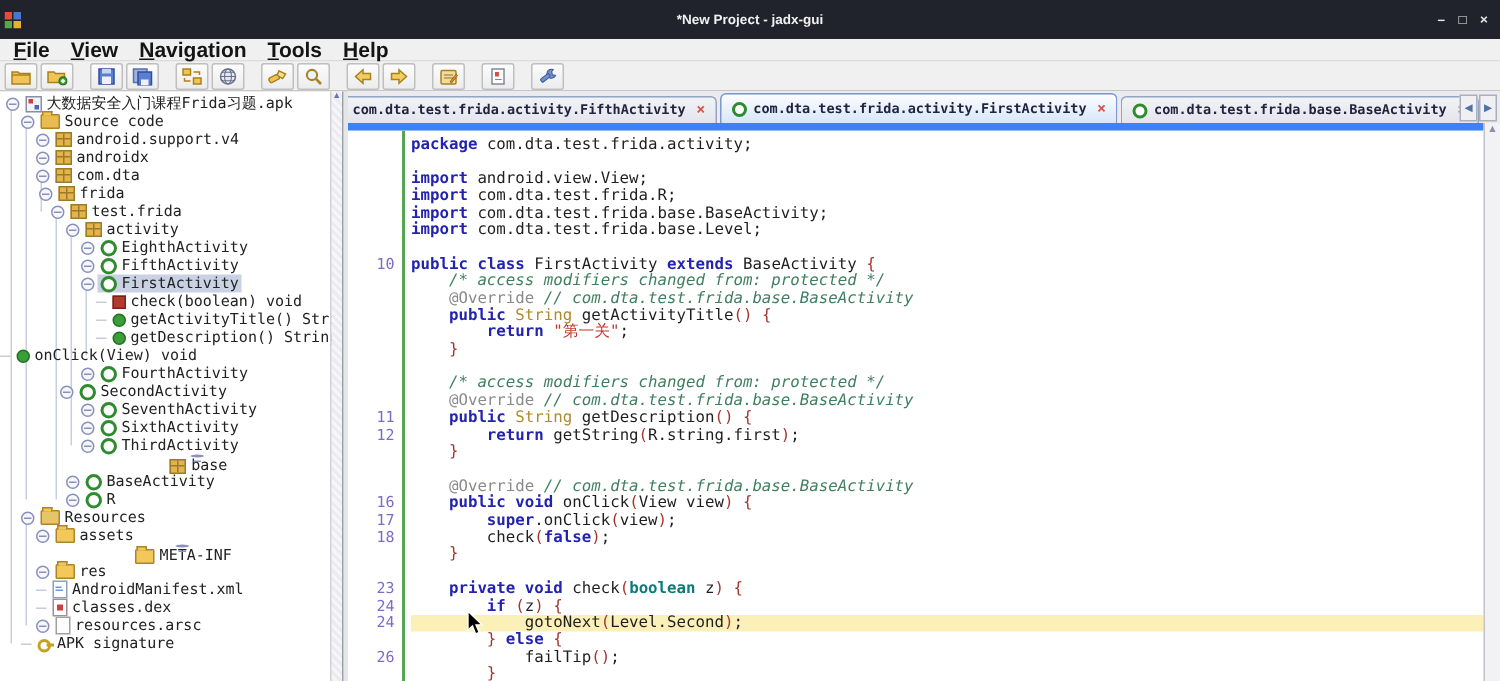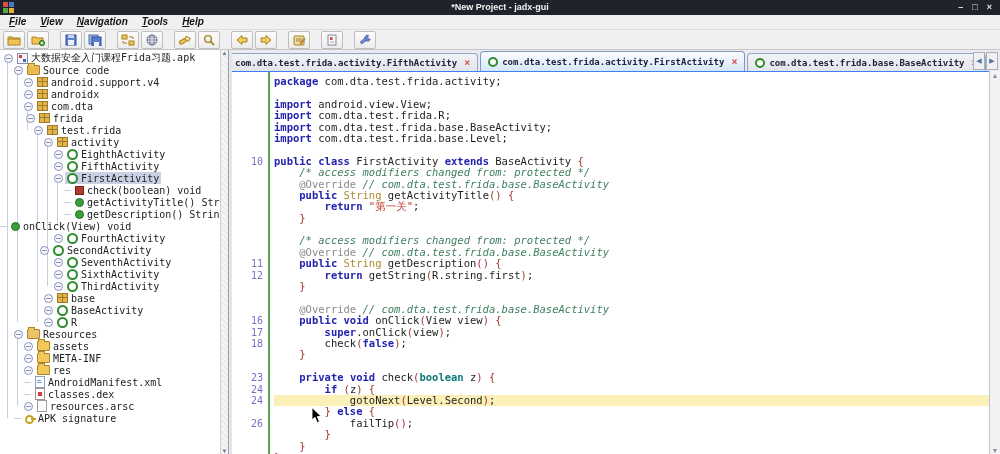--- a/index.html
+++ b/index.html
@@ -1,28 +1,28 @@
 <!DOCTYPE html>
 <html><head>
 <meta charset="utf-8">
 <style>
   html,body{margin:0;padding:0;}
   body{width:1000px;height:454px;overflow:hidden;background:#ECECEC;
        font-family:"Liberation Sans",sans-serif;position:relative;}
   
-  .titlebar{height:15px;background:#20232B;position:relative;display:flex;align-items:center;}
+  .titlebar{height:26px;background:#20232B;position:relative;display:flex;align-items:center;}
   .app-ico{width:11px;height:11px;margin-left:3px;}
   .title-text{position:absolute;left:0;right:0;text-align:center;color:#F2F2F2;
               font-size:9px;font-weight:bold;line-height:15px;}
   .win-controls{margin-left:auto;display:flex;gap:9px;margin-right:8px;z-index:2;}
   .win-controls span{color:#E8E8E8;font-size:9px;line-height:15px;cursor:default;font-weight:bold;}
   
   .menubar{height:14px;background:#F0F0F0;border-bottom:1px solid #DCDCDC;
            display:flex;align-items:center;padding-left:2px;}
-  .menu-item{font-size:10px;font-weight:bold;color:#141414;padding:0 7px;line-height:14px;font-style:italic;}
+  .menu-item{font-size:14px;font-weight:bold;color:#141414;padding:0 7px;line-height:14px;}
   
   .toolbar{height:19px;background:#F0F0F0;border-bottom:1px solid #C6C6C6;
            display:flex;align-items:center;padding-left:3px;}
   .tb-btn{width:20px;height:16px;border:1px solid #BFBFBF;border-radius:2px;margin-right:2px;
           background:linear-gradient(#FCFCFC,#ECECEC);display:flex;align-items:center;justify-content:center;}
   .tb-btn.gap{margin-left:9px;}
   .tb-btn svg{display:block;}
   
   .main{display:flex;height:405px;}
   .tree-wrap{width:228px;background:#FFFFFF;border-right:1px solid #9AA0A8;position:relative;overflow:hidden;}
@@ -62,21 +62,21 @@
   .i-key{width:10px;height:6px;position:relative;}
   .i-key::before{content:"";position:absolute;left:0;top:0;width:5px;height:5px;border:2px solid #C8A020;border-radius:50%;}
   .i-key::after{content:"";position:absolute;left:6px;top:3px;width:5px;height:2px;background:#C8A020;}
   .tree-scroll{position:absolute;right:0;top:0;bottom:0;width:7px;border-left:1px solid #D0D0D4;
      background:repeating-linear-gradient(45deg,#ECECF0 0 2px,#F6F6F8 2px 4px);
      display:flex;flex-direction:column;justify-content:space-between;align-items:center;}
   .tree-scroll span{font-size:6px;color:#6078A8;line-height:7px;}
   .splitter{width:3px;background:#E6E6E6;}
   
   .editor-panel{flex:1;display:flex;flex-direction:column;position:relative;background:#FFF;min-width:0;}
-  .tabbar{height:21px;background:#EBEBEF;border-bottom:1px solid #3b82f6;display:flex;
+  .tabbar{height:21px;background:#EBEBEF;border-bottom:5px solid #3b82f6;display:flex;
           align-items:flex-end;padding-right:24px;overflow:hidden;}
   .tab{height:17px;border:1px solid #93A5C2;border-bottom:none;border-radius:4px 4px 0 0;
        background:linear-gradient(#F2F3F6,#E2E5EC);display:flex;align-items:center;gap:4px;
        padding:0 7px;margin-right:2px;font-family:"DejaVu Sans Mono",monospace;font-size:9px;
        font-weight:bold;color:#23233F;white-space:nowrap;}
   .tab.selected{height:20px;background:linear-gradient(#FBFDFF,#D6E5F9);border-color:#7E99C8;
        position:relative;z-index:2;margin-bottom:-1px;}
   .tab.first{margin-left:-5px;}
   .tab-close{color:#D9534F;font-weight:bold;font-size:10px;line-height:10px;margin-left:3px;}
   .tab-cicon{width:6px;height:6px;border:2px solid #2E8B2E;border-radius:50%;background:#FFF;}
@@ -387,21 +387,21 @@
             <span class="tlabel">SixthActivity</span>
           </span>
         </div>
         <div class="trow" style="padding-left: 54px;">
           <span class="handle"></span>
           <span class="cell">
             <span class="ticon i-class"></span>
             <span class="tlabel">ThirdActivity</span>
           </span>
         </div>
-        <div class="trow" style="padding-left: 44px;">
+        <div class="trow" style="padding-left: 44px; flex-direction: column;">
           <span class="handle"></span>
           <span class="cell">
             <span class="ticon i-package"></span>
             <span class="tlabel">base</span>
           </span>
         </div>
         <div class="trow" style="padding-left: 44px;">
           <span class="handle"></span>
           <span class="cell">
             <span class="ticon i-class"></span>
@@ -422,21 +422,21 @@
             <span class="tlabel">Resources</span>
           </span>
         </div>
         <div class="trow" style="padding-left: 24px;">
           <span class="handle"></span>
           <span class="cell">
             <span class="ticon i-folder"></span>
             <span class="tlabel">assets</span>
           </span>
         </div>
-        <div class="trow" style="padding-left: 24px;">
+        <div class="trow" style="padding-left: 24px; flex-direction: column;">
           <span class="handle"></span>
           <span class="cell">
             <span class="ticon i-folder"></span>
             <span class="tlabel">META-INF</span>
           </span>
         </div>
         <div class="trow" style="padding-left: 24px;">
           <span class="handle"></span>
           <span class="cell">
             <span class="ticon i-folder"></span>

